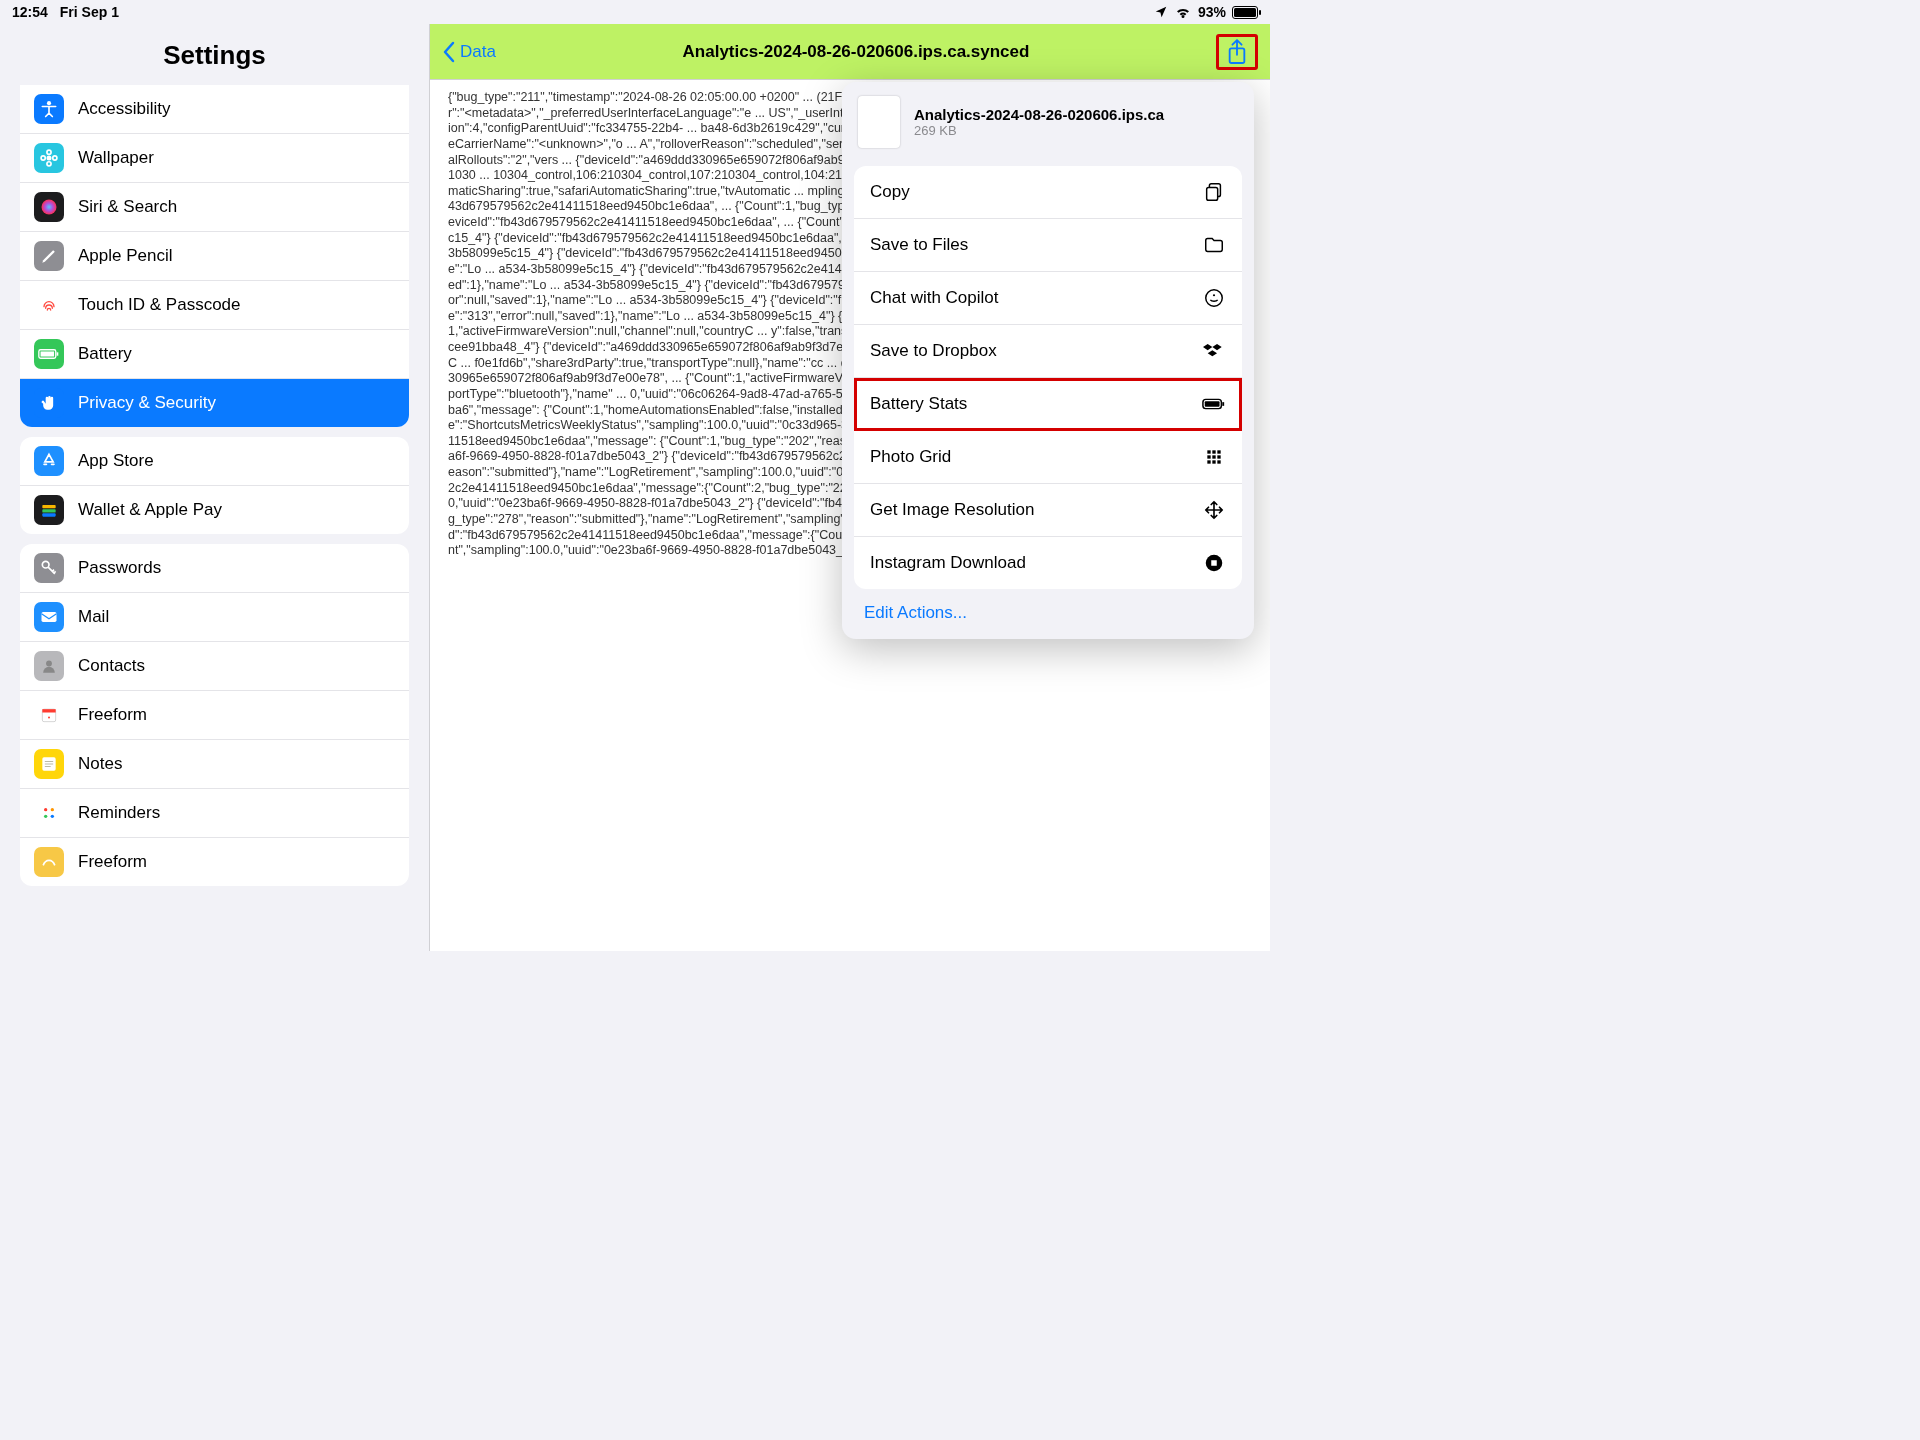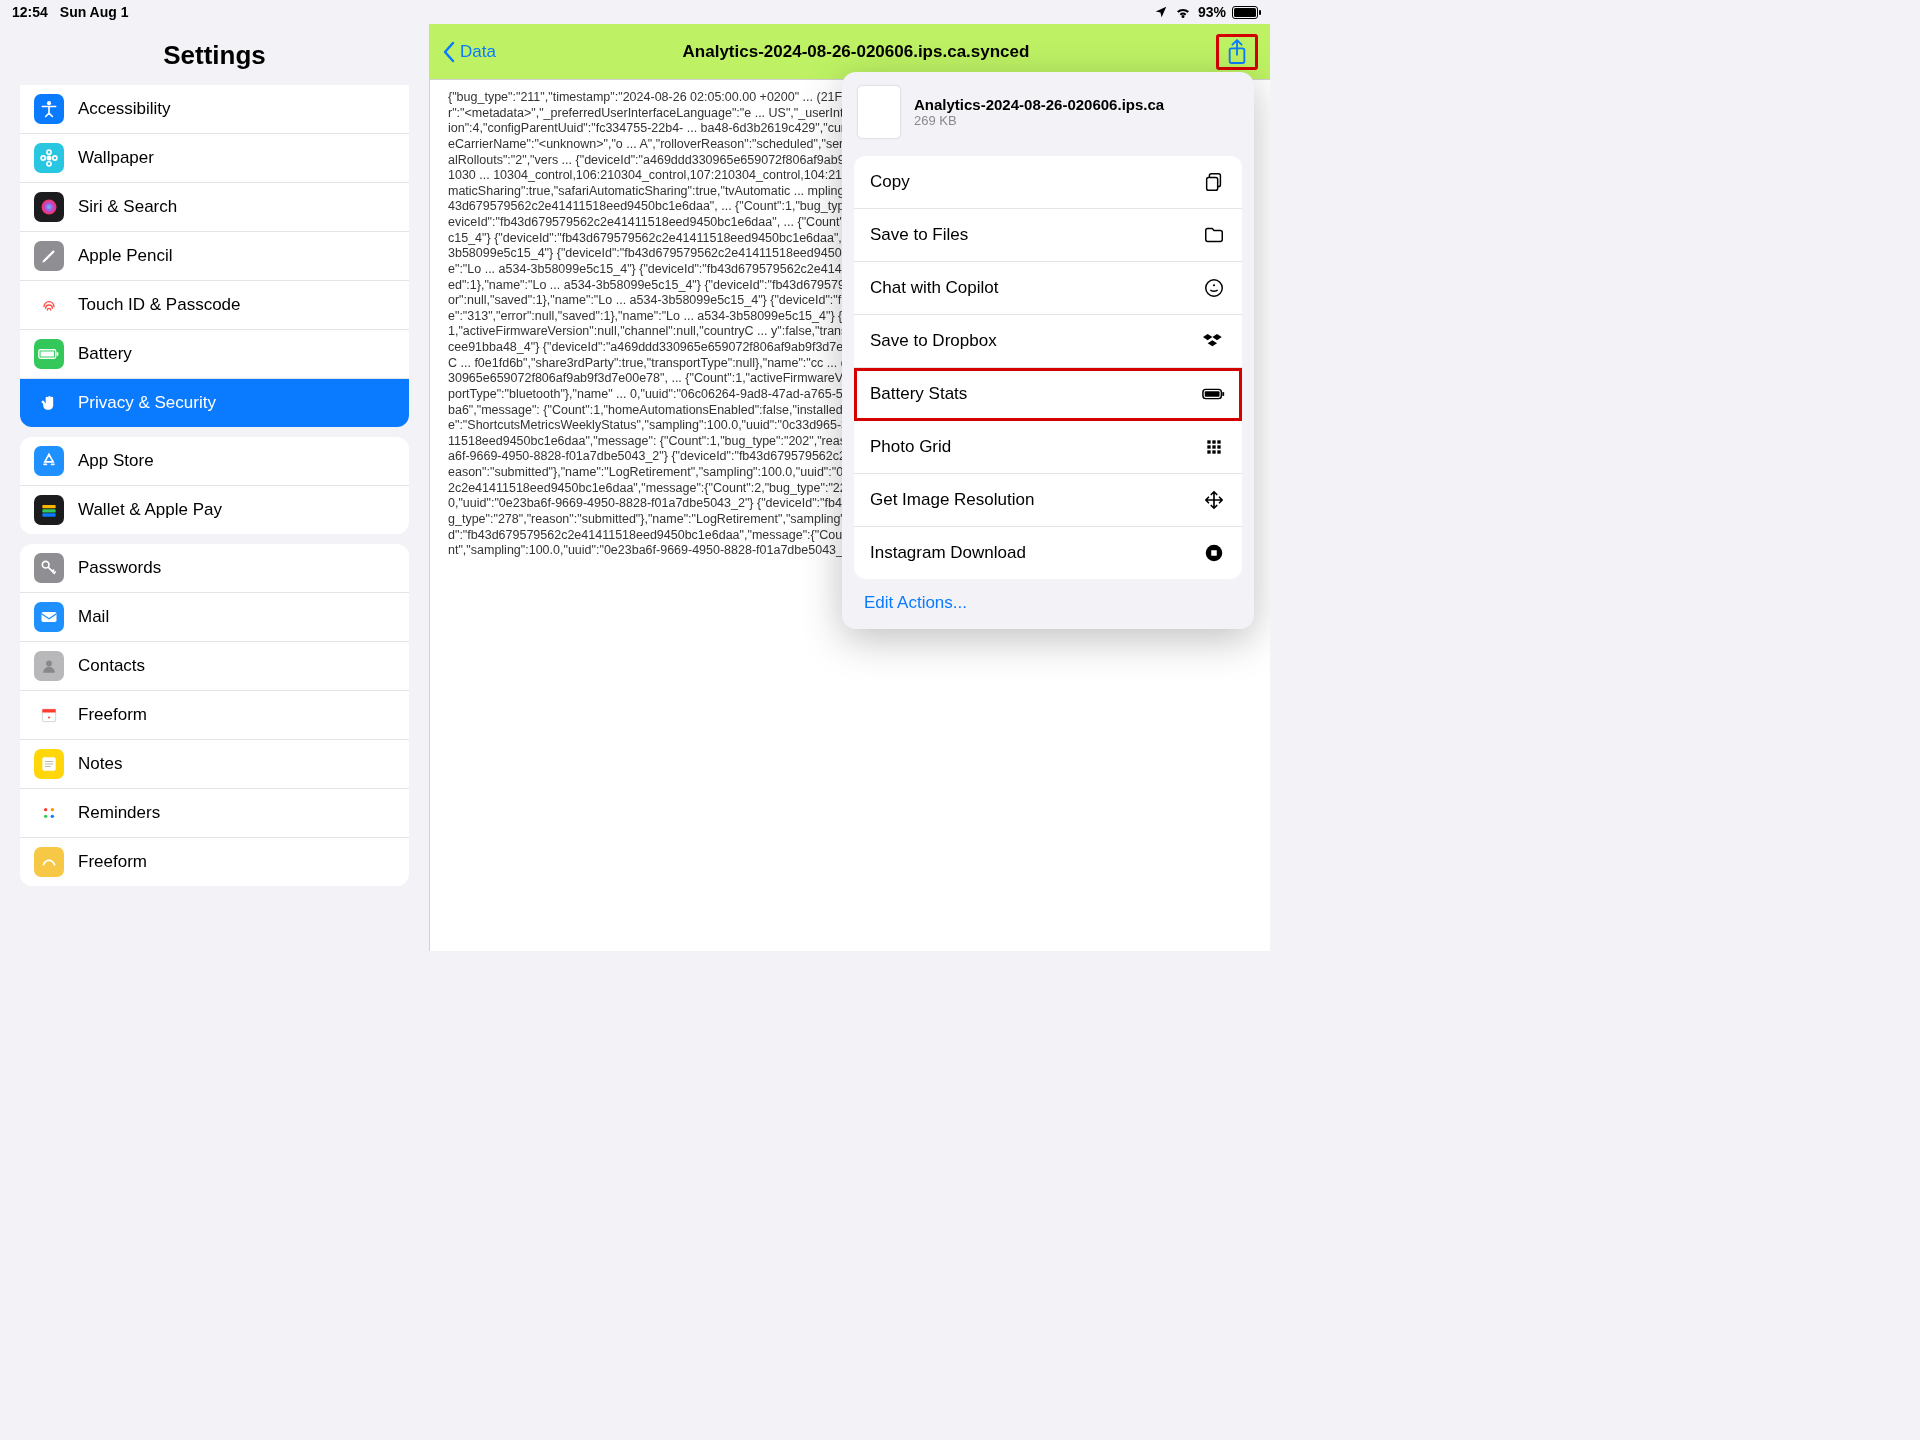--- a/index.html
+++ b/index.html
@@ -56,21 +56,21 @@
   color: #0a7aff;
 }
 .share-highlight { border: 3px solid #d40000; border-radius: 3px; }
 .logtext {
   flex: 1; overflow: hidden; padding: 10px 18px;
   font-family: "Helvetica Neue", Arial, sans-serif;
   font-size: 12.5px; line-height: 1.25; color: #333;
   white-space: normal; word-break: break-all;
 }
 .share-sheet {
-  position: absolute; right: 16px; top: 72px; width: 412px;
+  position: absolute; right: 16px; top: 82px; width: 412px;
   background: #f2f2f7; border-radius: 14px;
   box-shadow: 0 10px 40px rgba(0,0,0,0.25);
   padding-bottom: 10px;
   z-index: 10;
 }
 .file-info { display: flex; gap: 14px; align-items: center; padding: 14px 16px; }
 .file-thumb {
   width: 42px; height: 52px; background: #fff; border-radius: 4px;
   box-shadow: 0 0 2px rgba(0,0,0,0.25);
 }
@@ -90,21 +90,21 @@
 .battery-icon { width: 26px; height: 13px; border: 1.5px solid #000; border-radius: 3px; position: relative; }
 .battery-icon::after { content: ""; position: absolute; right: -4px; top: 3px; width: 2.5px; height: 5px; background: #000; border-radius: 1px; }
 .battery-fill { position: absolute; left: 1px; top: 1px; bottom: 1px; width: 90%; background: #000; border-radius: 1.5px; }
 </style>
 </head>
 <body>
 
 <div class="status-bar">
   <div class="status-left">
     <span>12:54</span>
-    <span>Sun Aug 1</span>
+    <span>Fri Sep 1</span>
   </div>
   <div class="status-right">
     <span>
       <svg width="14" height="14" viewBox="0 0 24 24">
           <path d="M3 11 L21 3 L13 21 L11 13 Z" fill="#000"></path>
         </svg>
     </span>
     <span>
       <svg width="18" height="14" viewBox="0 0 24 18">
           <path d="M12 17 a2 2 0 1 0 0-4 2 2 0 0 0 0 4zM4 8a12 12 0 0 1 16 0l-2 2a9 9 0 0 0-12 0zM7.5 11.5a7 7 0 0 1 9 0l-2 2a4 4 0 0 0-5 0z" fill="#000"></path>

